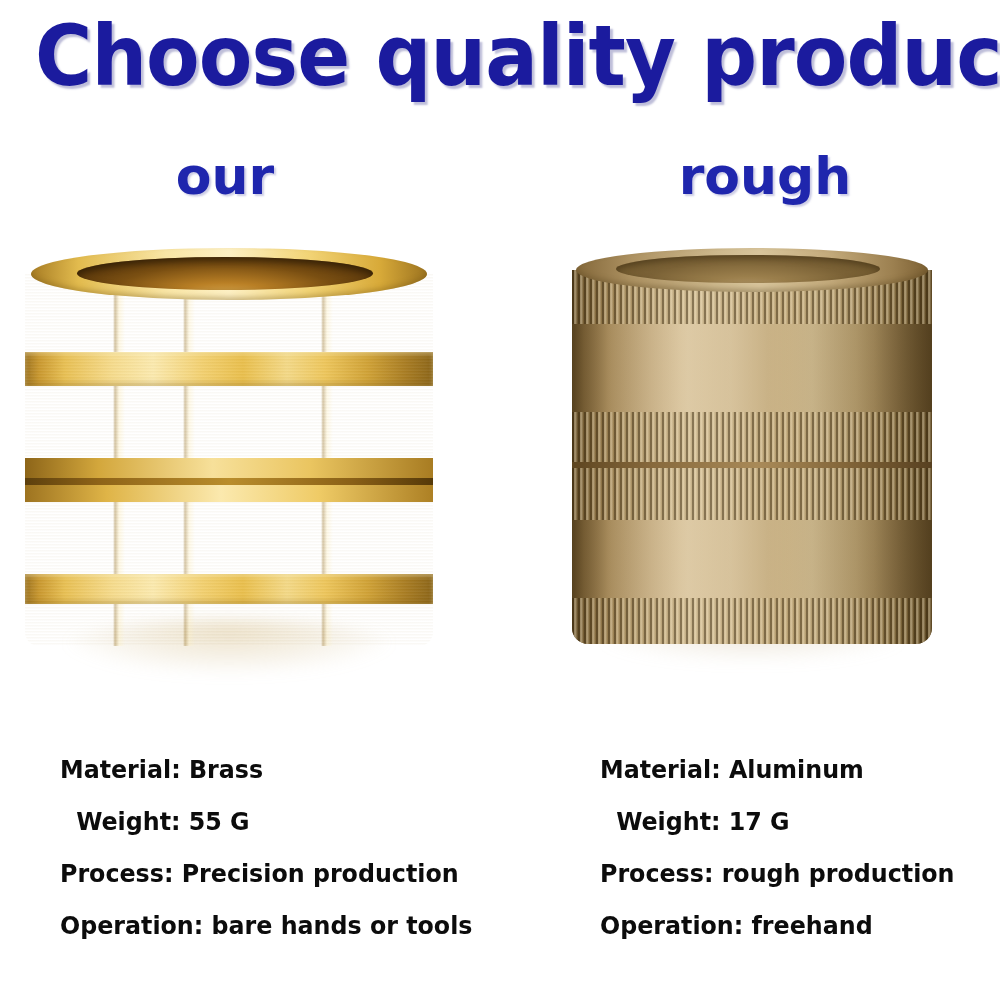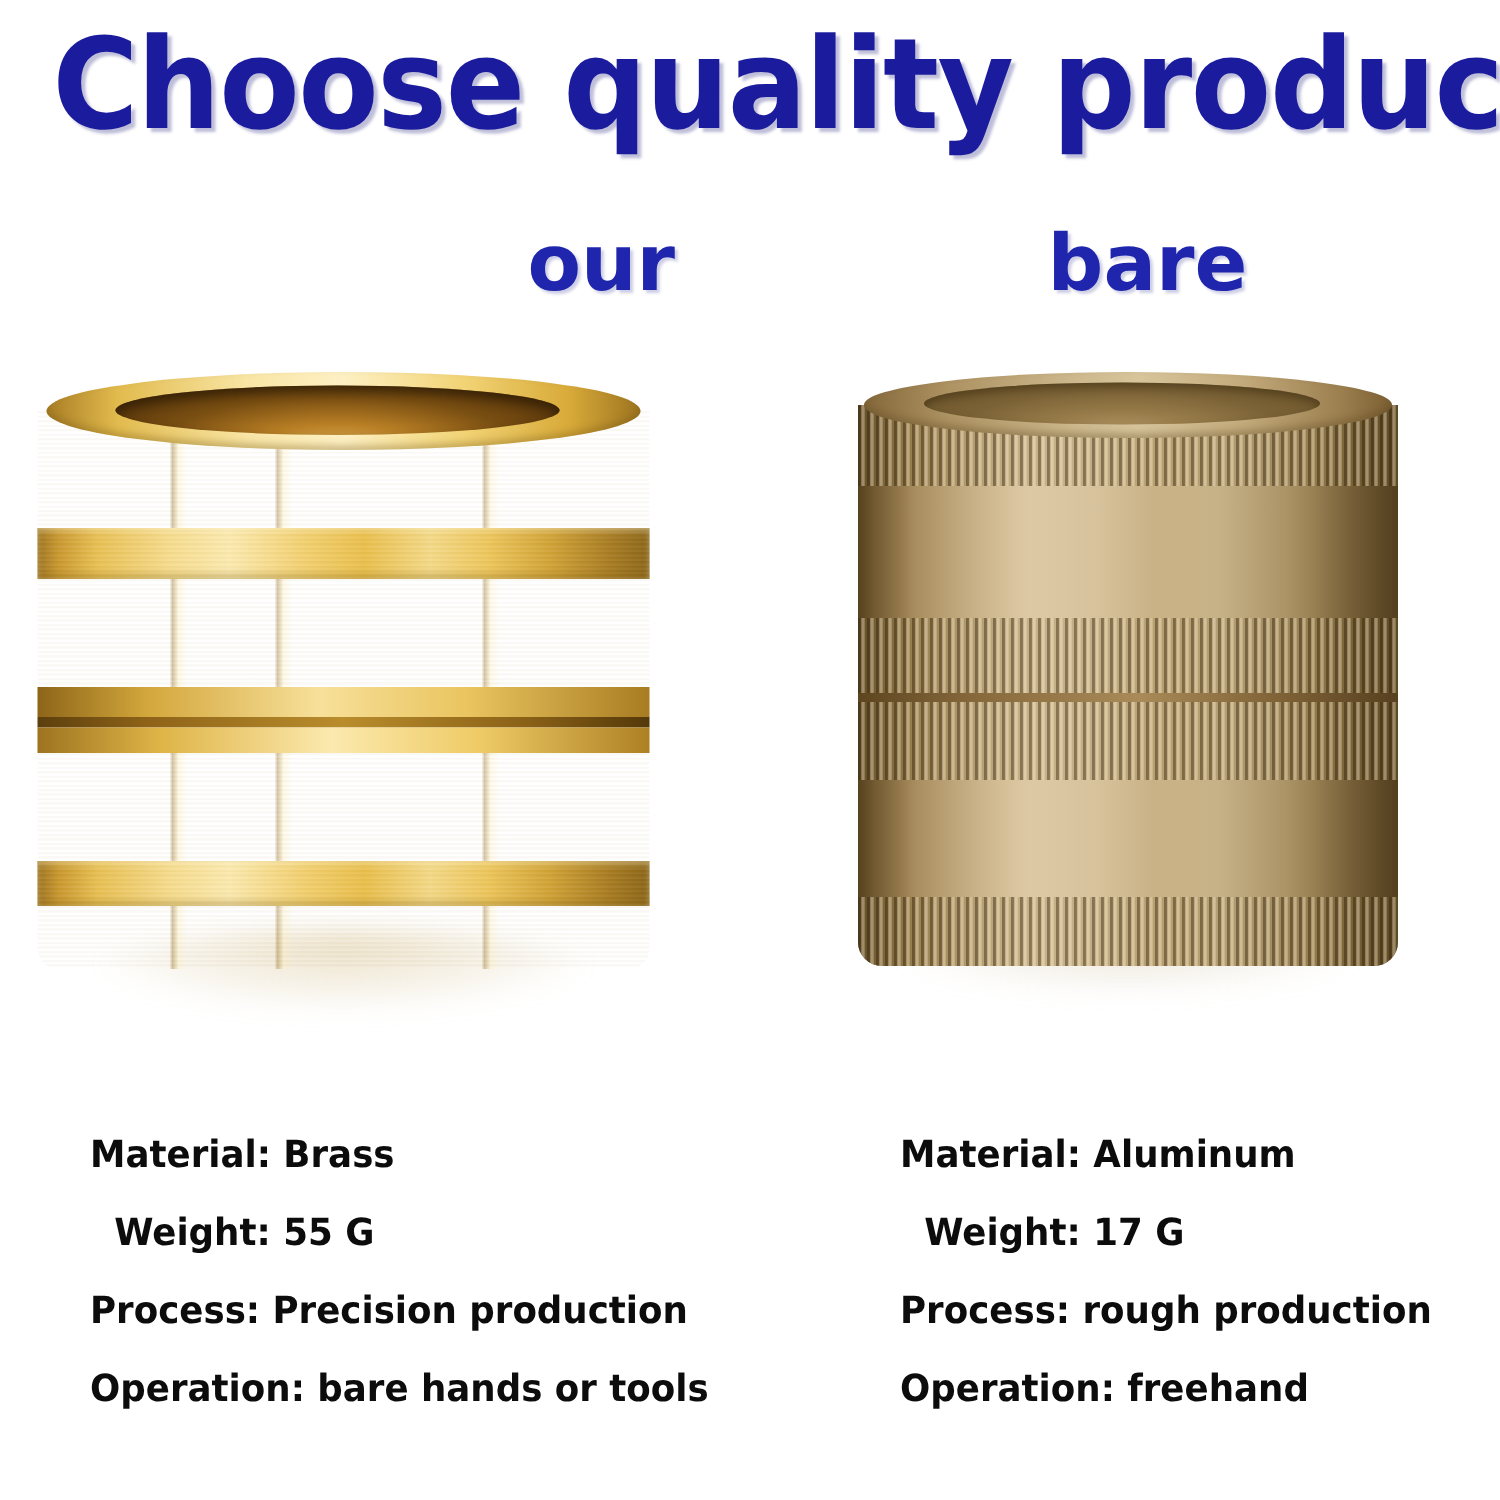--- a/index.html
+++ b/index.html
@@ -41,21 +41,21 @@
     position: absolute;
     top: 146px;
     font-family: "DejaVu Sans", sans-serif;
     font-weight: 700;
     font-size: 52px;
     line-height: 60px;
     color: #1f26ad;
     text-shadow: 2px 2px 2px rgba(130,130,190,0.40);
     white-space: nowrap;
   }
-  .col-label.our   { left: 0;   width: 450px; text-align: right; }
+  .col-label.our   { left: 0;   width: 450px; text-align: center; }
   .col-label.other { left: 540px; width: 450px; text-align: center; }
 
   
   .stage {
     position: absolute;
     top: 248px;
   }
   .stage.left  { left: 25px;  width: 408px; height: 400px; }
   .stage.right { left: 572px; width: 360px; height: 396px; }
 
@@ -337,21 +337,21 @@
   .spec-line { margin-bottom: 27px; }
   .spec-line.indent { padding-left: 17px; }
 </style>
 </head>
 <body>
 
 <div class="headline">Choose quality products</div>
 
 <div class="col-label our">our</div>
 
-<div class="col-label other">bare</div>
+<div class="col-label other">rough</div>
 
 <div class="stage left">
   <div class="reflection"></div>
 
   <div class="hexpart">
 
     <div class="hexband" style="top:26px; height:78px;">
       <div class="face"></div>
       <div class="facetlines"></div>
       <div class="brushed"></div>

